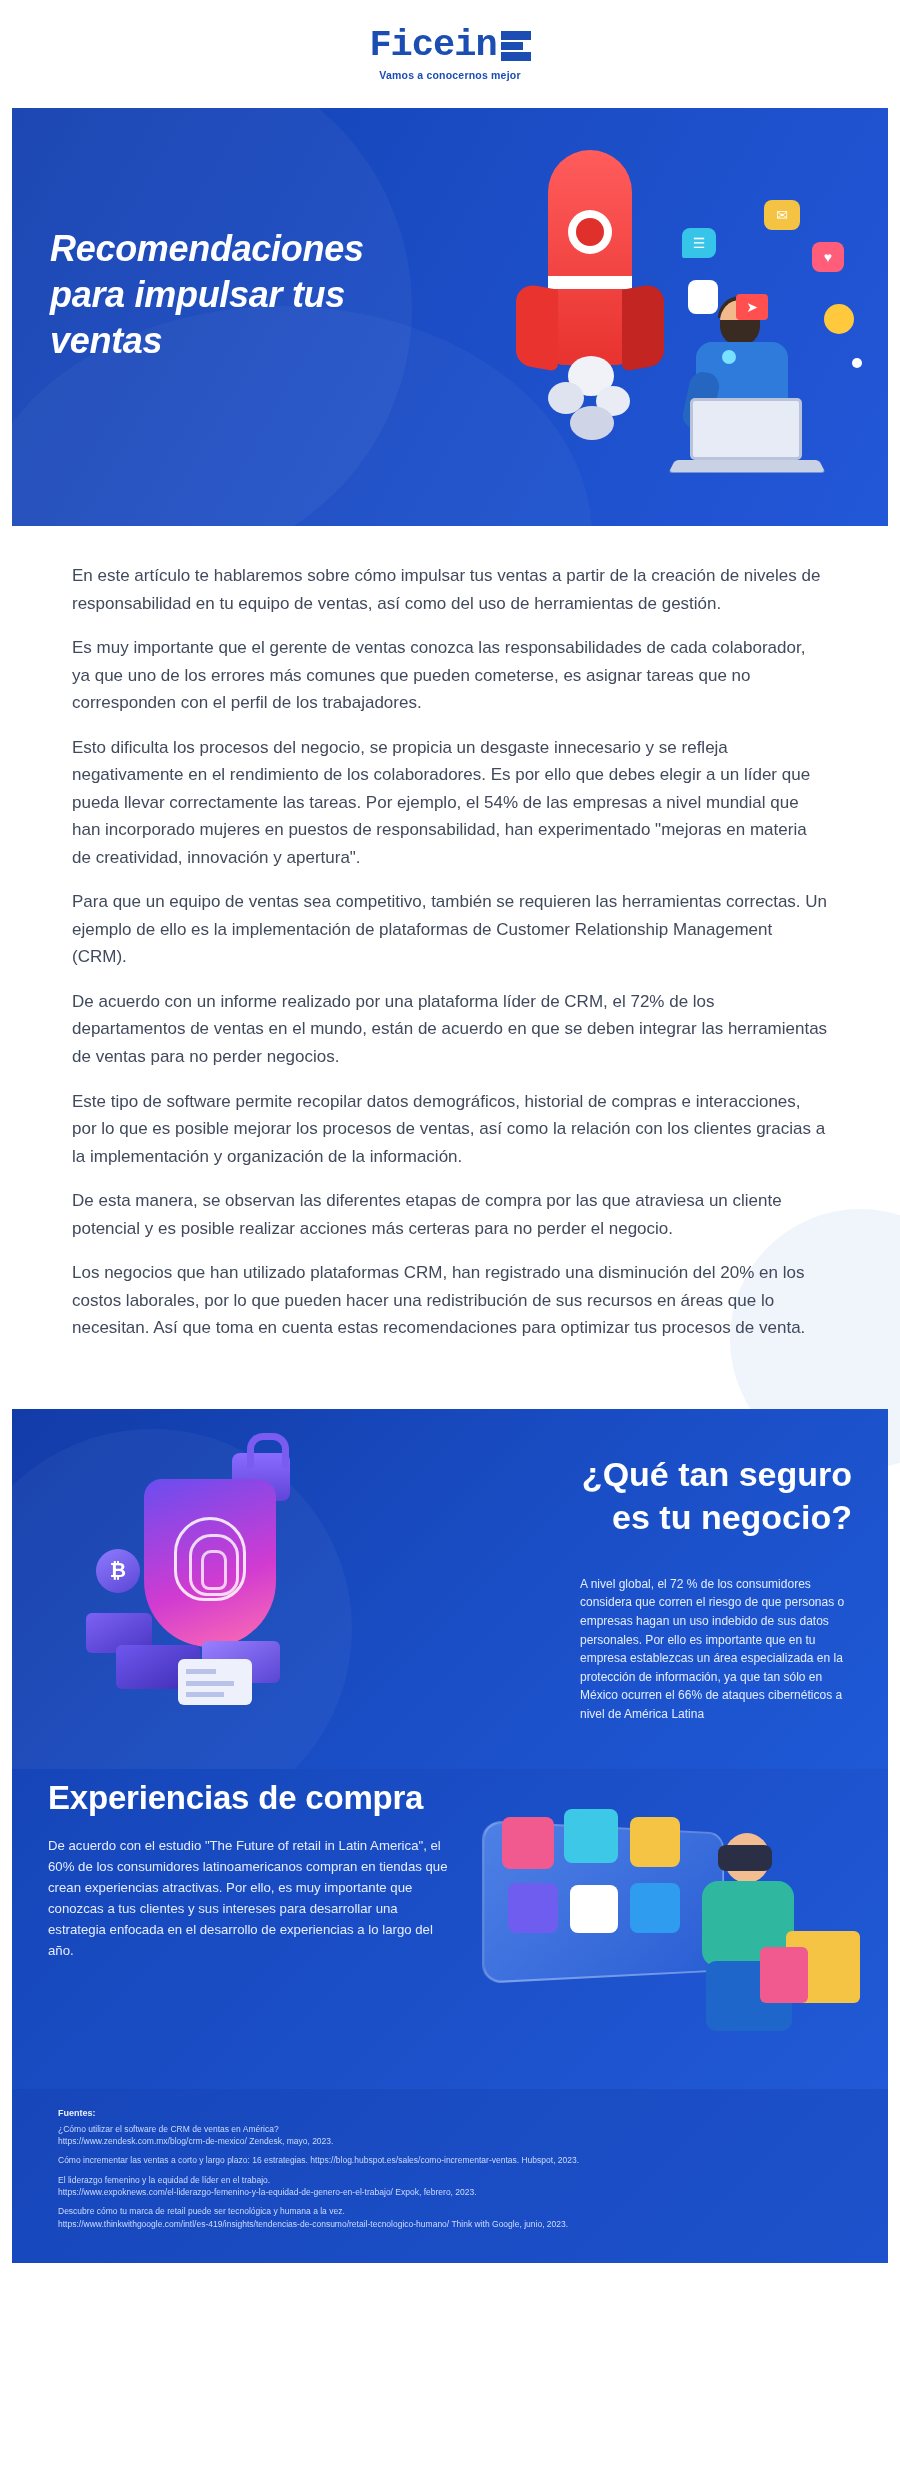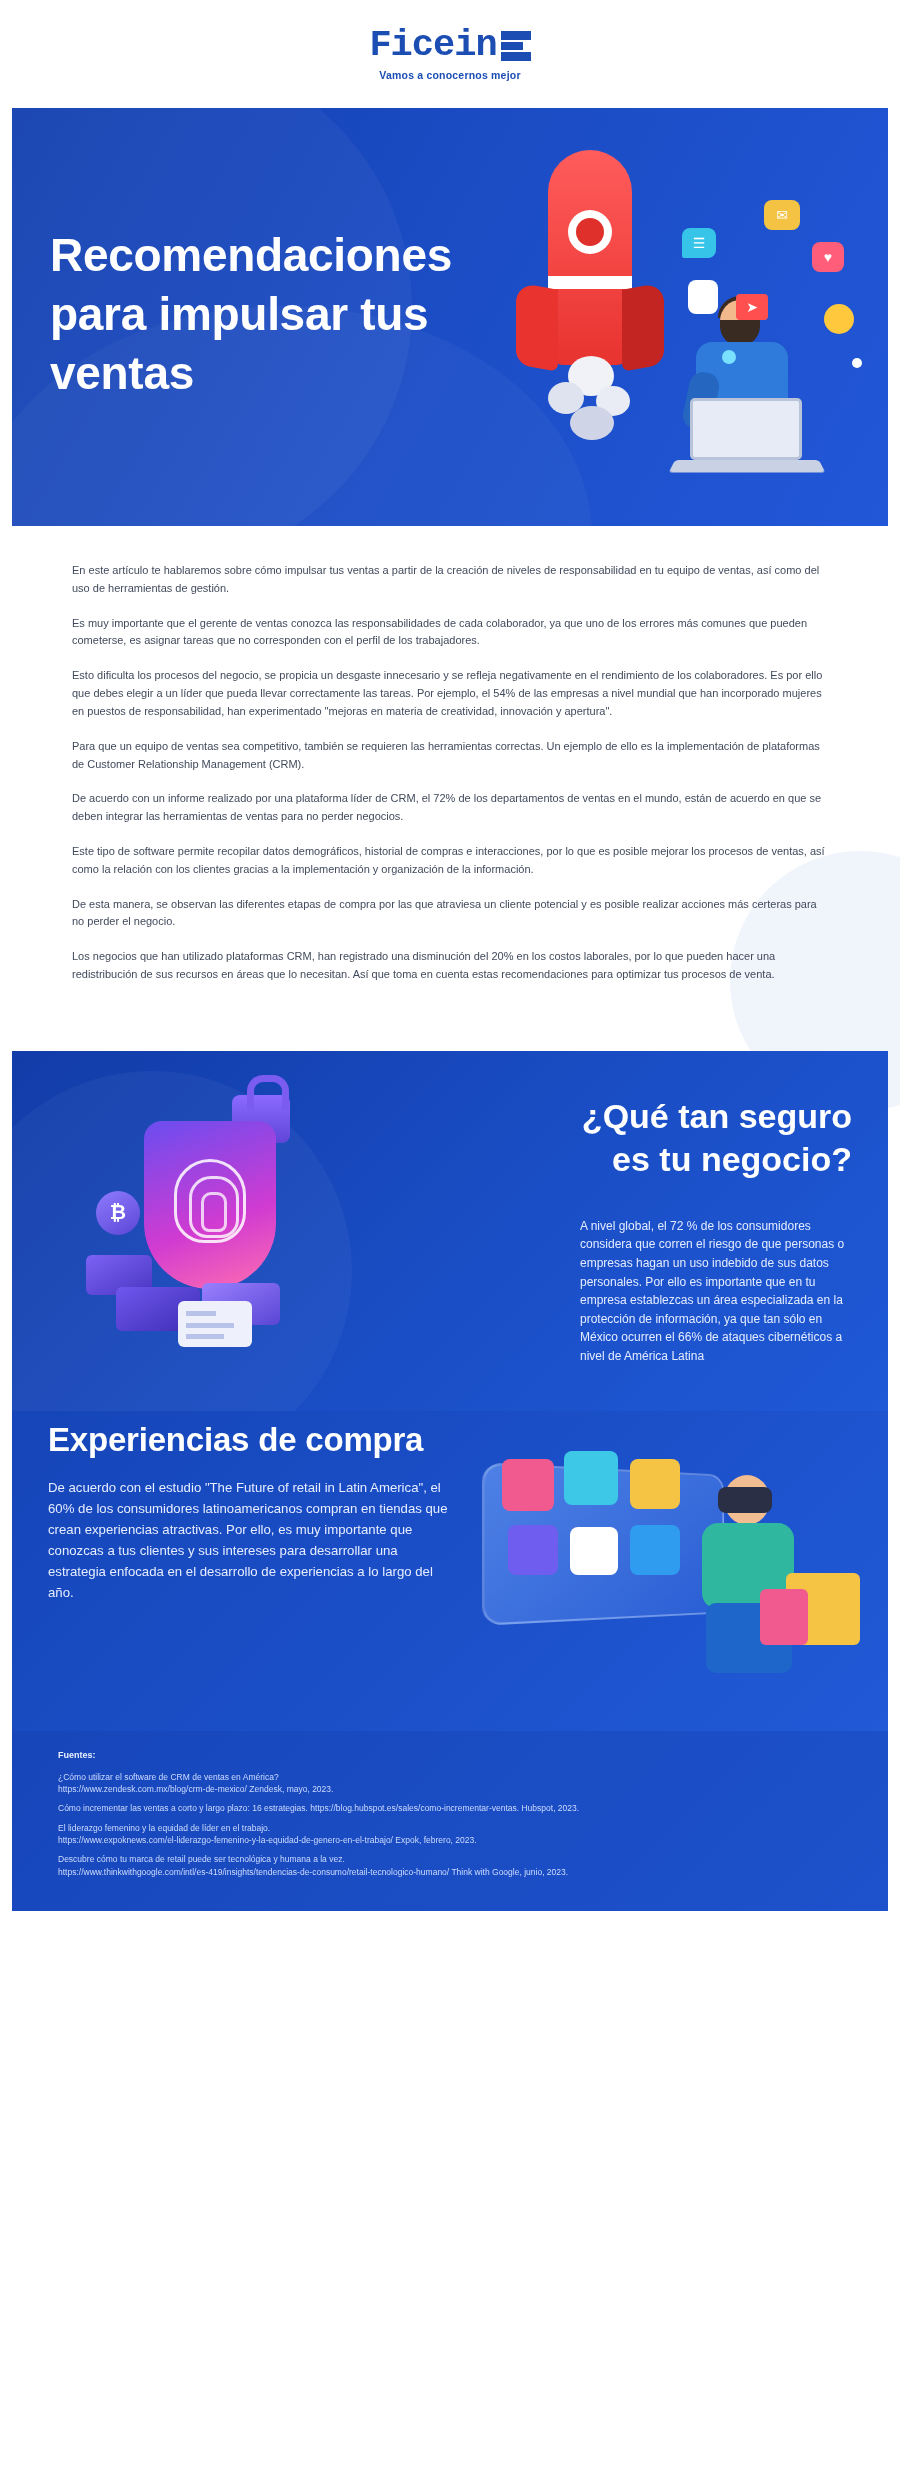--- a/index.html
+++ b/index.html
@@ -76,26 +76,27 @@
     left: -40px; bottom: -240px;
     width: 620px; height: 460px;
     border-radius: 50%;
     background: rgba(255,255,255,0.035);
   }
   .hero-title {
     position: absolute;
     left: 38px; top: 118px;
     width: 420px;
     color: #ffffff;
-    font-size: 46px;
+    font-size: 36px;
     font-weight: bold;
     line-height: 1.28;
     letter-spacing: -0.3px;
     z-index: 5;
     white-space: pre-line;
+    font-style: italic;
   }
   
   .rocket {
     position: absolute;
     right: 218px; top: 42px;
     width: 160px; height: 290px;
     z-index: 3;
   }
   .rocket .body {
     position: absolute;
@@ -219,21 +220,21 @@
     right: -90px; bottom: -60px;
     width: 260px; height: 260px;
     border-radius: 50%;
     background: #f0f4fb;
     z-index: 0;
   }
   .body-section p {
     position: relative;
     z-index: 2;
     color: #414a5c;
-    font-size: 11px;
+    font-size: 17px;
     line-height: 1.62;
     margin-bottom: 17px;
     text-align: left;
   }
 
   
   .security {
     position: relative;
     margin: 0 12px;
     min-height: 360px;
@@ -455,21 +456,21 @@
     z-index: 6;
     margin: 0 12px;
     background: linear-gradient(135deg,#1746ba,#1d52cc);
     padding: 18px 36px 26px 46px;
     color: #cddcff;
     font-size: 8.5px;
     line-height: 1.45;
   }
   .sources .src-title {
     font-weight: bold;
-    margin-bottom: 9px;
+    margin-bottom: 3px;
     color: #e8f0ff;
     font-size: 9px;
   }
   .sources .src-item { margin-bottom: 7px; }
   .sources .src-item .q { display: block; }
   .sources .src-item .u { display: block; }
   .bottom-pad { height: 14px; background: #ffffff; }
 </style>
 </head>
 <body>

